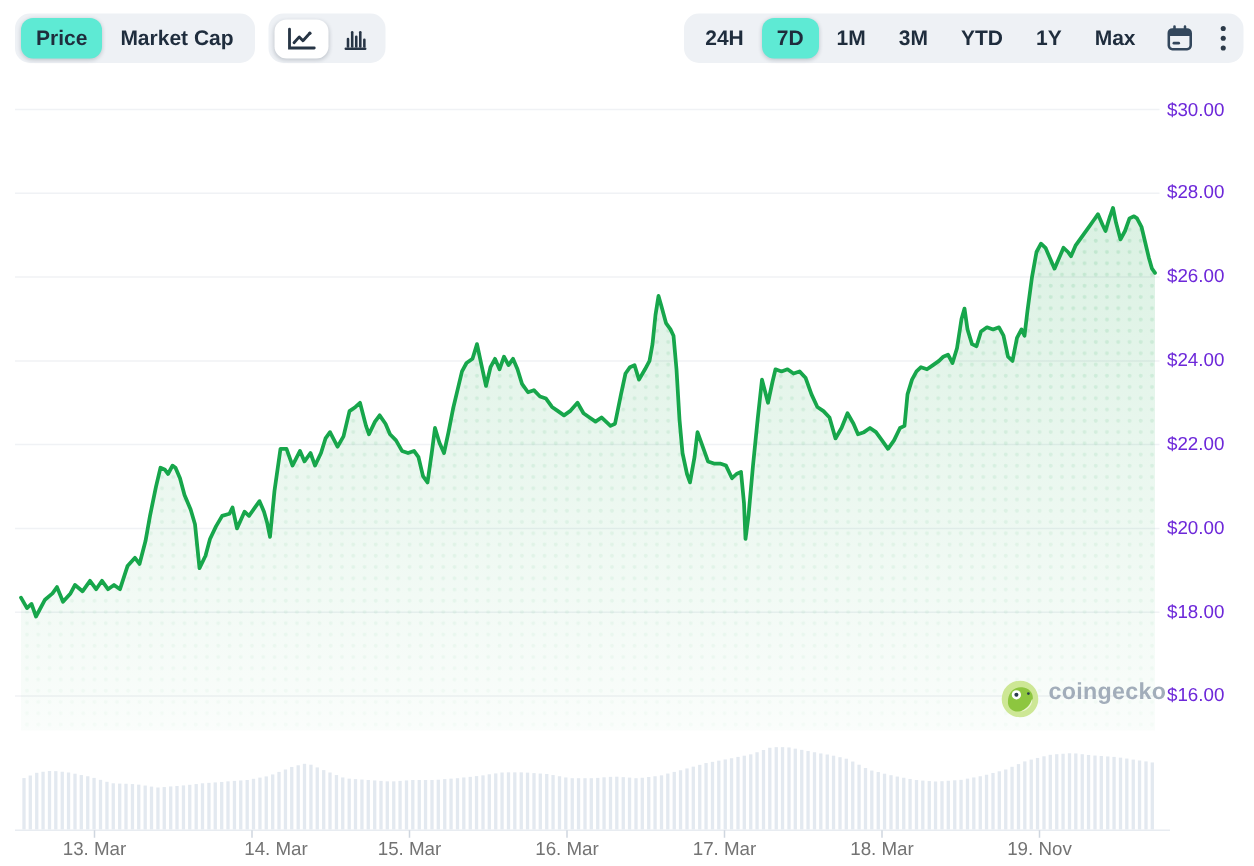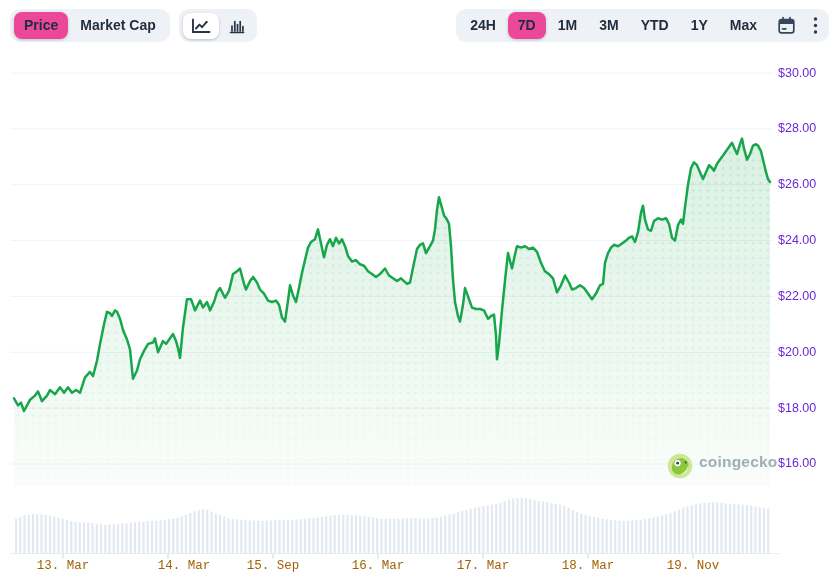--- a/index.html
+++ b/index.html
@@ -3,26 +3,26 @@
 <meta charset="utf-8">
 <style>
   html,body{margin:0;padding:0;}
   body{width:836px;height:577px;background:#fff;position:relative;overflow:hidden;
        font-family:"Liberation Sans",sans-serif;-webkit-font-smoothing:antialiased;}
   .hdr{position:absolute;left:10px;top:9px;right:7px;display:flex;align-items:flex-start;gap:9px;z-index:3;}
   .grp{display:flex;align-items:center;background:#eef1f5;border-radius:10px;padding:3px 4px;gap:2px;
        height:33px;box-sizing:border-box;}
   .item{font-size:14px;font-weight:600;color:#1f2d3d;padding:4px 10px;border-radius:8px;cursor:pointer;
         white-space:nowrap;display:flex;align-items:center;gap:6px;line-height:19px;}
-  .item.active{background:#ec4899;box-shadow:0 1px 3px rgba(20,30,50,.22);font-weight:700;}
+  .item.active{background:#5eead4;box-shadow:0 1px 3px rgba(20,30,50,.22);font-weight:700;}
   .iconbtn{display:flex;align-items:center;justify-content:center;padding:4px 7px;border-radius:8px;cursor:pointer;}
   .iconbtn.active{background:#fff;box-shadow:0 1px 3px rgba(20,30,50,.22);}
   .spacer{flex:1;}
   #ylabels span{position:absolute;left:778px;font-size:12.5px;color:#6d28d9;z-index:1;}
-  #xlabels span{position:absolute;top:559px;font-size:12.5px;color:#a16207;transform:translateX(-50%);z-index:1;font-family:Liberation Mono, monospace;}
+  #xlabels span{position:absolute;top:559px;font-size:12.5px;color:#737373;transform:translateX(-50%);z-index:1;}
   .watermark{position:absolute;left:667px;top:453px;display:flex;align-items:flex-start;gap:6px;z-index:2;}
   .watermark .wmtext{font-size:15.5px;font-weight:700;color:#a2adba;letter-spacing:.2px;}
   svg#chart{position:absolute;left:0;top:0;z-index:0;}
 </style>
 </head>
 <body>
 
 <div>
 
   <div class="hdr">
@@ -328,21 +328,21 @@
       <span style="top: 177.214px;">$26.00</span>
       <span style="top: 233.071px;">$24.00</span>
       <span style="top: 288.928px;">$22.00</span>
       <span style="top: 344.785px;">$20.00</span>
       <span style="top: 400.642px;">$18.00</span>
       <span style="top: 456.499px;">$16.00</span>
     </div>
   <div id="xlabels">
       <span style="left: 63px;">13. Mar</span>
       <span style="left: 184px;">14. Mar</span>
-      <span style="left: 273px;">15. Sep</span>
+      <span style="left: 273px;">15. Mar</span>
       <span style="left: 378px;">16. Mar</span>
       <span style="left: 483px;">17. Mar</span>
       <span style="left: 588px;">18. Mar</span>
       <span style="left: 693px;">19. Nov</span>
     </div>
 
   <div class="watermark">
     <svg width="26" height="26" viewBox="0 0 26 26">
       <circle cx="13" cy="13" r="12.2" fill="#cde795"></circle>
       <path d="M5 16 C4.5 9 9 4.6 14.5 5.2 C19.5 5.8 22 9.5 21.5 13 C21 17.5 17 21.5 11.5 21.4 C8 21.3 5.4 19.2 5 16 Z" fill="#8dc63f"></path>

